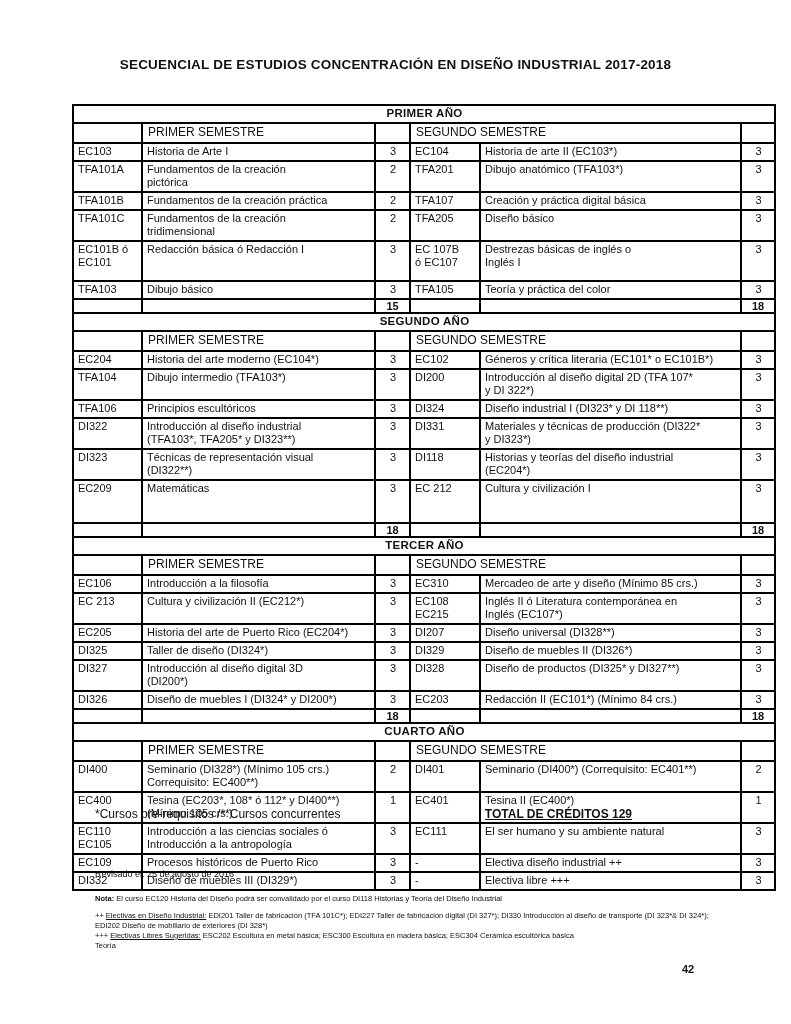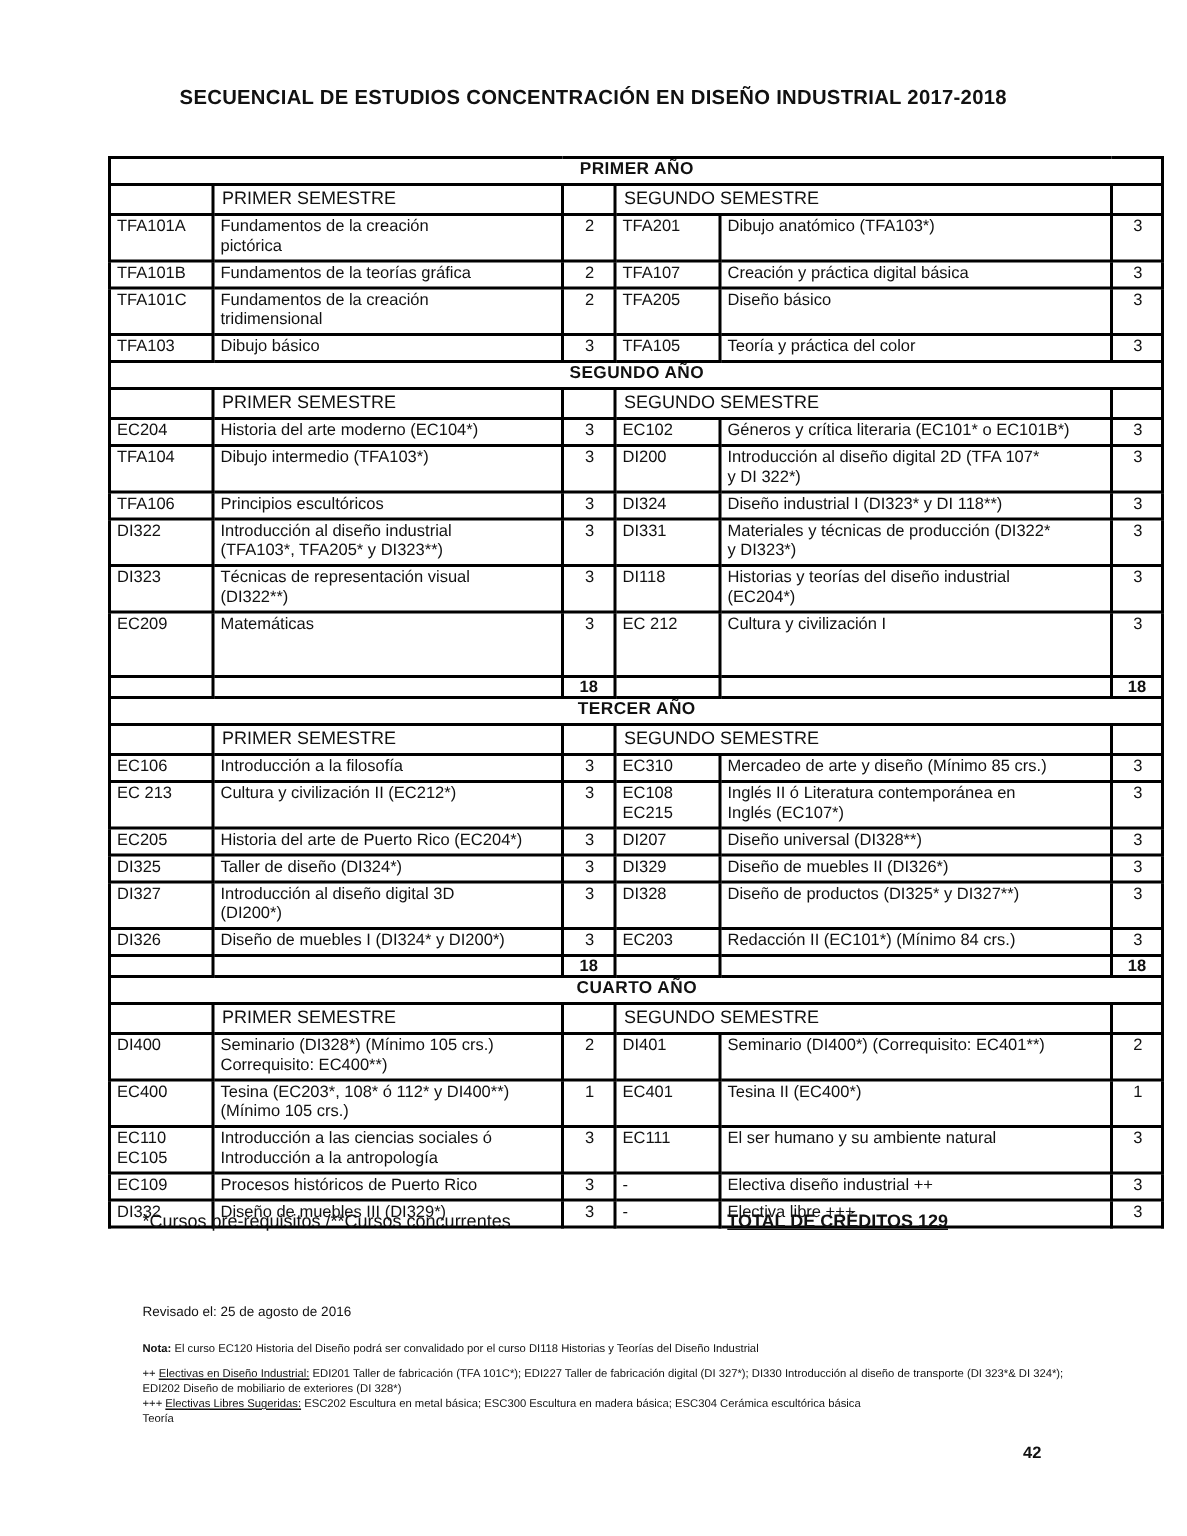--- a/index.html
+++ b/index.html
@@ -65,52 +65,79 @@
           <td class="year-hdr" colspan="6">PRIMER AÑO</td>
         </tr>
         <tr class="sem-row">
           <td></td>
           <td class="sem">PRIMER SEMESTRE</td>
           <td></td>
           <td class="sem" colspan="2">SEGUNDO SEMESTRE</td>
           <td></td>
         </tr>
         <tr>
+          <td class="code">EC103</td>
+          <td class="course">Historia de Arte I</td>
+          <td class="cr">3</td>
+          <td class="code">EC104</td>
+          <td class="course">Historia de arte II (EC103*)</td>
+          <td class="cr">3</td>
+        </tr>
+        <tr>
           <td class="code">TFA101A</td>
           <td class="course">Fundamentos de la creación
 pictórica</td>
           <td class="cr">2</td>
           <td class="code">TFA201</td>
           <td class="course">Dibujo anatómico (TFA103*)</td>
           <td class="cr">3</td>
         </tr>
         <tr>
           <td class="code">TFA101B</td>
-          <td class="course">Fundamentos de la teorías gráfica</td>
+          <td class="course">Fundamentos de la creación práctica</td>
           <td class="cr">2</td>
           <td class="code">TFA107</td>
           <td class="course">Creación y práctica digital básica</td>
           <td class="cr">3</td>
         </tr>
         <tr>
           <td class="code">TFA101C</td>
           <td class="course">Fundamentos de la creación
 tridimensional</td>
           <td class="cr">2</td>
           <td class="code">TFA205</td>
           <td class="course">Diseño básico</td>
           <td class="cr">3</td>
         </tr>
+        <tr style="height: 40px;">
+          <td class="code">EC101B ó
+EC101</td>
+          <td class="course">Redacción básica ó  Redacción I</td>
+          <td class="cr">3</td>
+          <td class="code">EC 107B
+ó EC107</td>
+          <td class="course">Destrezas básicas de inglés o
+Inglés I</td>
+          <td class="cr">3</td>
+        </tr>
         <tr>
           <td class="code">TFA103</td>
           <td class="course">Dibujo básico</td>
           <td class="cr">3</td>
           <td class="code">TFA105</td>
           <td class="course">Teoría y práctica del color</td>
           <td class="cr">3</td>
+        </tr>
+        <tr class="tot">
+          <td></td>
+          <td></td>
+          <td class="cr">15</td>
+          <td></td>
+          <td></td>
+          <td class="cr">18</td>
         </tr>
         <tr>
           <td class="year-hdr" colspan="6">SEGUNDO AÑO</td>
         </tr>
         <tr class="sem-row">
           <td></td>
           <td class="sem">PRIMER SEMESTRE</td>
           <td></td>
           <td class="sem" colspan="2">SEGUNDO SEMESTRE</td>
           <td></td>
@@ -303,21 +330,21 @@
   </table>
 </div>
 
 <div class="legend-row">
   <span class="legend-left">*Cursos pre-requisitos /**Cursos concurrentes</span>
   <span class="legend-total">TOTAL DE CRÉDITOS 129</span>
 </div>
 
 <div class="revised">Revisado el: 25 de agosto de 2016</div>
 
-<div class="nota"><b>Nota:</b><span> El curso EC120 Historia del Diseño podrá ser convalidado por el curso DI118 Historias y Teorías del Diseño Industrial</span></div>
+<div class="nota"><b>Nota:</b><span> El curso EC120 Historia del Diseño podrá ser convalidado por el curso DI118 Historias y Teoría del Diseño Industrial</span></div>
 
 <div class="elective-notes">
   <div><span>++ </span><span class="lbl">Electivas en Diseño Industrial:</span><span> EDI201 Taller de fabricación (TFA 101C*); EDI227 Taller de fabricación digital (DI 327*);  DI330 Introducción al diseño de transporte (DI 323*&amp; DI 324*); EDI202 Diseño de mobiliario de exteriores (DI 328*)</span></div>
   <div><span>+++ </span><span class="lbl">Electivas Libres Sugeridas:</span><span> ESC202 Escultura en metal básica; ESC300 Escultura en madera básica; ESC304 Cerámica escultórica básica</span></div>
   <div>Teoría</div>
 </div>
 
 <div class="page-num">42</div>
 
 </body></html>

